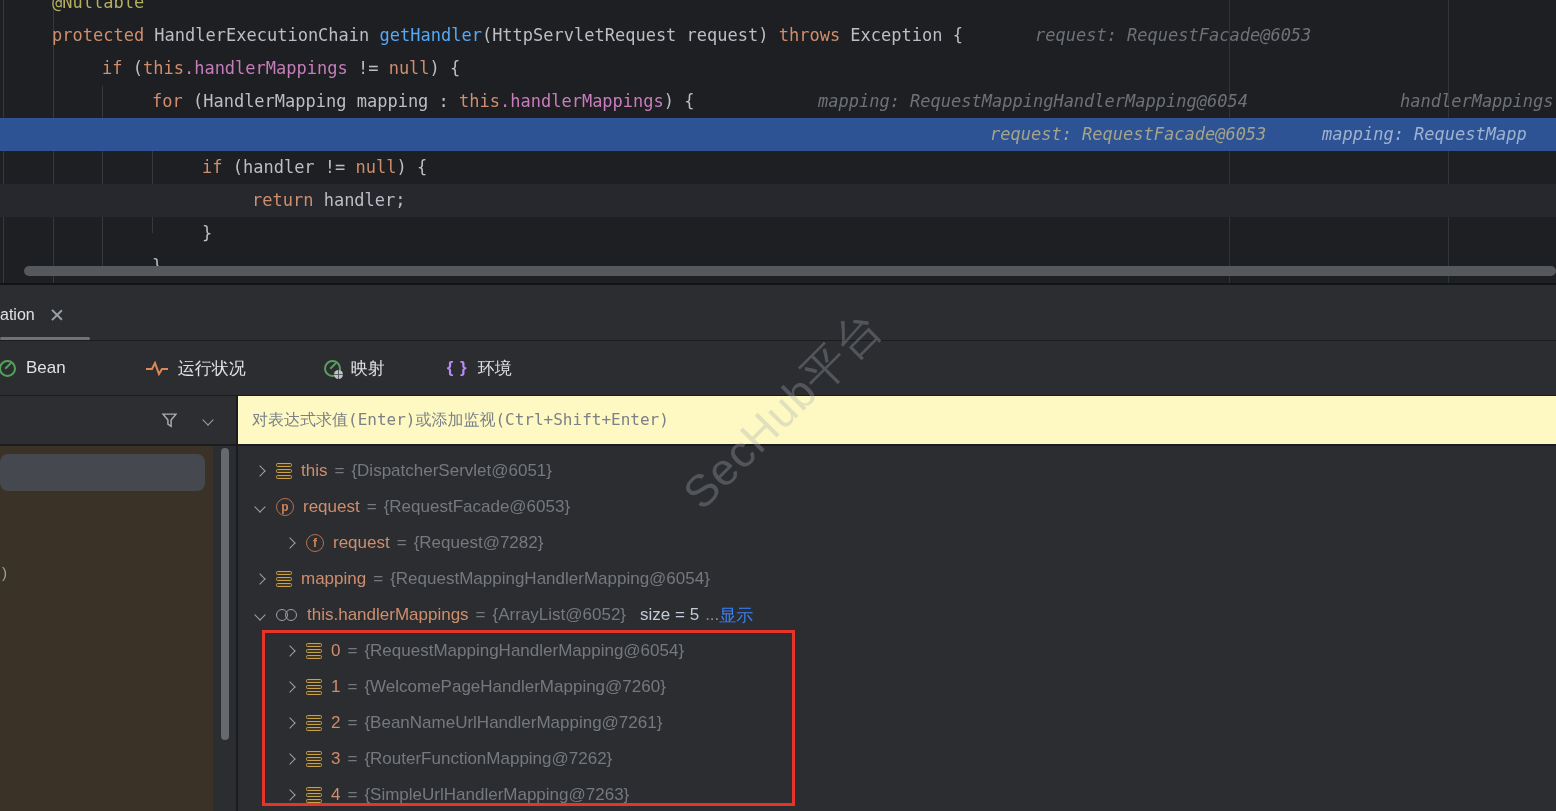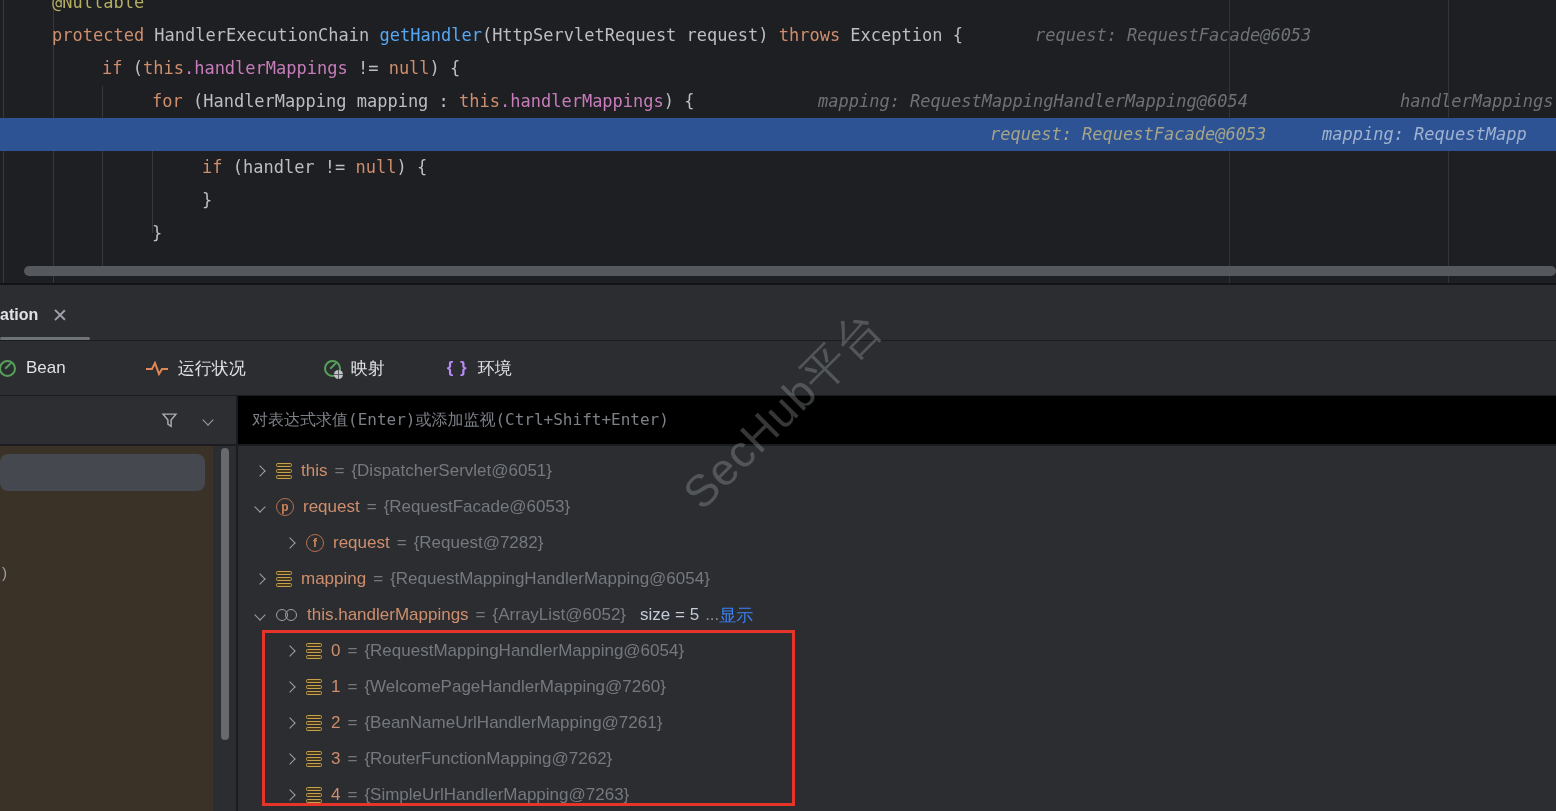--- a/index.html
+++ b/index.html
@@ -35,21 +35,21 @@
     background:#55585c; border-radius:5px;
   }
   #editor-border { position:absolute; left:0; top:283px; width:1556px; height:2px; background:#131416; }
 
   
   #debug { position:absolute; left:0; top:285px; width:1556px; height:526px; background:#2b2d30; }
 
   
   #tabstrip { position:absolute; left:0; top:0; width:1556px; height:55px; }
   #tab { position:absolute; left:0; top:10px; height:40px; display:flex; align-items:center; gap:16px; padding-right:10px; }
-  #tab-label { color:#dfe1e5; font-size:16px;font-weight:bold; }
+  #tab-label { color:#dfe1e5; font-size:16px; }
   .close-x { position:relative; width:12px; height:12px; display:inline-block; }
   .close-x::before, .close-x::after {
     content:""; position:absolute; left:5px; top:-1px; width:1.6px; height:14px; background:#9da0a8;
   }
   .close-x::before { transform:rotate(45deg); }
   .close-x::after { transform:rotate(-45deg); }
   #tab-underline { position:absolute; left:0; top:52px; width:90px; height:3px; background:#6e7377; border-radius:2px; }
   #tabstrip-border { position:absolute; left:0; top:55px; width:1556px; height:1px; background:#1b1c1f; }
 
   
@@ -62,21 +62,21 @@
   .mini-globe::after { content:""; position:absolute; left:0; top:4px; width:9px; height:1px; background:#5a5d61; }
   .braces { color:#b88af7; font-size:17px; font-weight:bold; letter-spacing:1px; }
 
   
   #filter-row { position:absolute; left:0; top:111px; width:1556px; height:48px; background:#2c2e31; }
   #filter-cell { position:absolute; left:0; top:0; width:236px; height:48px; display:flex; align-items:center; justify-content:flex-end; gap:26px; padding-right:24px; }
   .chev { display:inline-block; width:8px; height:8px; border-right:1.6px solid #9da0a8; border-bottom:1.6px solid #9da0a8; }
   .chev-right { transform:rotate(-45deg); }
   .chev-down  { transform:rotate(45deg); }
   #watch-cell {
-    position:absolute; left:238px; top:0; width:1318px; height:48px; background:#000000;
+    position:absolute; left:238px; top:0; width:1318px; height:48px; background:#fef9c3;
     display:flex; align-items:center; padding-left:14px;
     font-family:"DejaVu Sans Mono", monospace; font-size:16px; color:#7c8087;
   }
   #filter-row-topline { position:absolute; left:0; top:-1px; width:1556px; height:1px; background:#1b1c1f; }
   #filter-row-botline { position:absolute; left:0; top:48px; width:1556px; height:2px; background:#1b1c1f; }
   #filter-divider { position:absolute; left:236px; top:0; width:2px; height:48px; background:#1b1c1f; }
 
   
   #frames { position:absolute; left:0; top:161px; width:213px; height:365px; background:#3a3127; }
   #frame-selected { position:absolute; left:0; top:8px; width:205px; height:37px; background:#45484e; border-radius:8px; }
@@ -127,20 +127,21 @@
     <div class="guide" style="left:152px; top:119px;height:114px;"></div>
     <div class="margin-guide" style="left:1229px; top:0; height:283px;"></div>
     <div class="margin-guide" style="left:1448px; top:0; height:283px;"></div>
     <div id="code-lines">
         <div class="code-line"><span style="padding-left: 52px; display: inline-block;"><span class="tok-ann">@Nullable</span></span></div>
         <div class="code-line"><span style="padding-left: 52px; display: inline-block;"><span class="tok-kw">protected </span><span class="tok-plain">HandlerExecutionChain </span><span class="tok-method">getHandler</span><span class="tok-plain">(HttpServletRequest request) </span><span class="tok-kw">throws </span><span class="tok-plain">Exception {</span></span><span class="hint hint-gray" style="left: 1035px;">request: RequestFacade@6053</span></div>
         <div class="code-line"><span style="padding-left: 102px; display: inline-block;"><span class="tok-kw">if </span><span class="tok-plain">(</span><span class="tok-kw">this</span><span class="tok-field">.handlerMappings</span><span class="tok-plain"> != </span><span class="tok-kw">null</span><span class="tok-plain">) {</span></span></div>
         <div class="code-line"><span style="padding-left: 152px; display: inline-block;"><span class="tok-kw">for </span><span class="tok-plain">(HandlerMapping mapping : </span><span class="tok-kw">this</span><span class="tok-field">.handlerMappings</span><span class="tok-plain">) {</span></span><span class="hint hint-gray" style="left: 818px;">mapping: RequestMappingHandlerMapping@6054</span><span class="hint hint-gray" style="left: 1400px;">handlerMappings:</span></div>
         <div class="code-line hl"><span class="hint hint-olive" style="left: 990px;">request: RequestFacade@6053</span><span class="hint hint-blue" style="left: 1322px; font-style: italic;">mapping: RequestMapp</span></div>
         <div class="code-line"><span style="padding-left: 202px; display: inline-block;"><span class="tok-kw">if </span><span class="tok-plain">(handler != </span><span class="tok-kw">null</span><span class="tok-plain">) {</span></span></div>
+        <div class="code-line caret"><span style="padding-left: 252px; display: inline-block;"><span class="tok-kw">return </span><span class="tok-plain">handler;</span></span></div>
         <div class="code-line"><span style="padding-left: 202px; display: inline-block;"><span class="tok-plain">}</span></span></div>
         <div class="code-line"><span style="padding-left: 152px; display: inline-block;"><span class="tok-plain">}</span></span></div>
       </div>
     <div id="editor-hscroll"></div>
   </div>
   <div id="editor-border"></div>
 
   <div id="debug">
 
     <div id="tabstrip">

